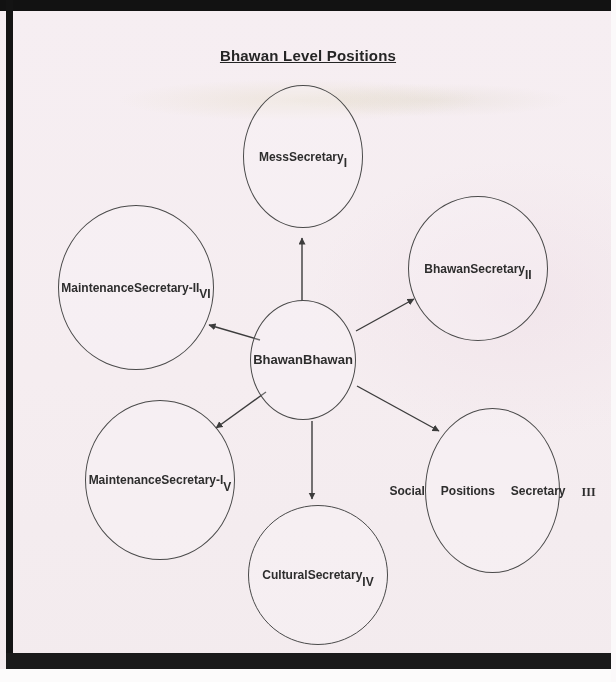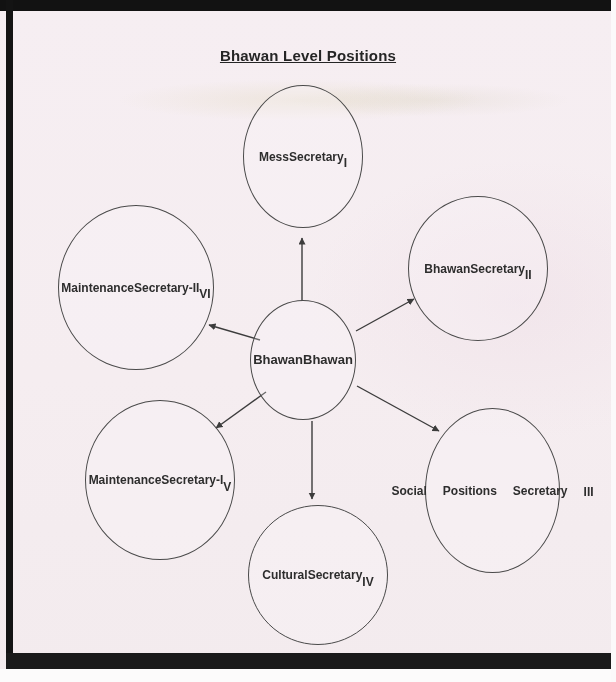--- a/index.html
+++ b/index.html
@@ -50,21 +50,21 @@
     align-items: center;
     justify-content: center;
     text-align: center;
     color: #2d2d2d;
     font-weight: bold;
     font-size: 12px;
     line-height: 20px;
     background: rgba(252,248,250,0.25);
   }
   .numeral { margin-top: 13px; }
-  .n-social .numeral { margin-top: 2px; }
+  .n-social .numeral { margin-top: 2px; font-family: Liberation Serif, serif; }
 
   .n-mess   { left: 243px; top: 85px;  width: 120px; height: 143px; }
   .n-sports { left: 408px; top: 196px; width: 140px; height: 145px; }
   .n-maint2 { left: 58px;  top: 205px; width: 156px; height: 165px; }
   .n-center { left: 250px; top: 300px; width: 106px; height: 120px; font-size: 13px; }
   .n-maint1 { left: 85px;  top: 400px; width: 150px; height: 160px; }
   .n-tech   { left: 248px; top: 505px; width: 140px; height: 140px; }
   .n-social { left: 425px; top: 408px; width: 135px; height: 165px; gap: 16px; }
 </style>
 </head>

